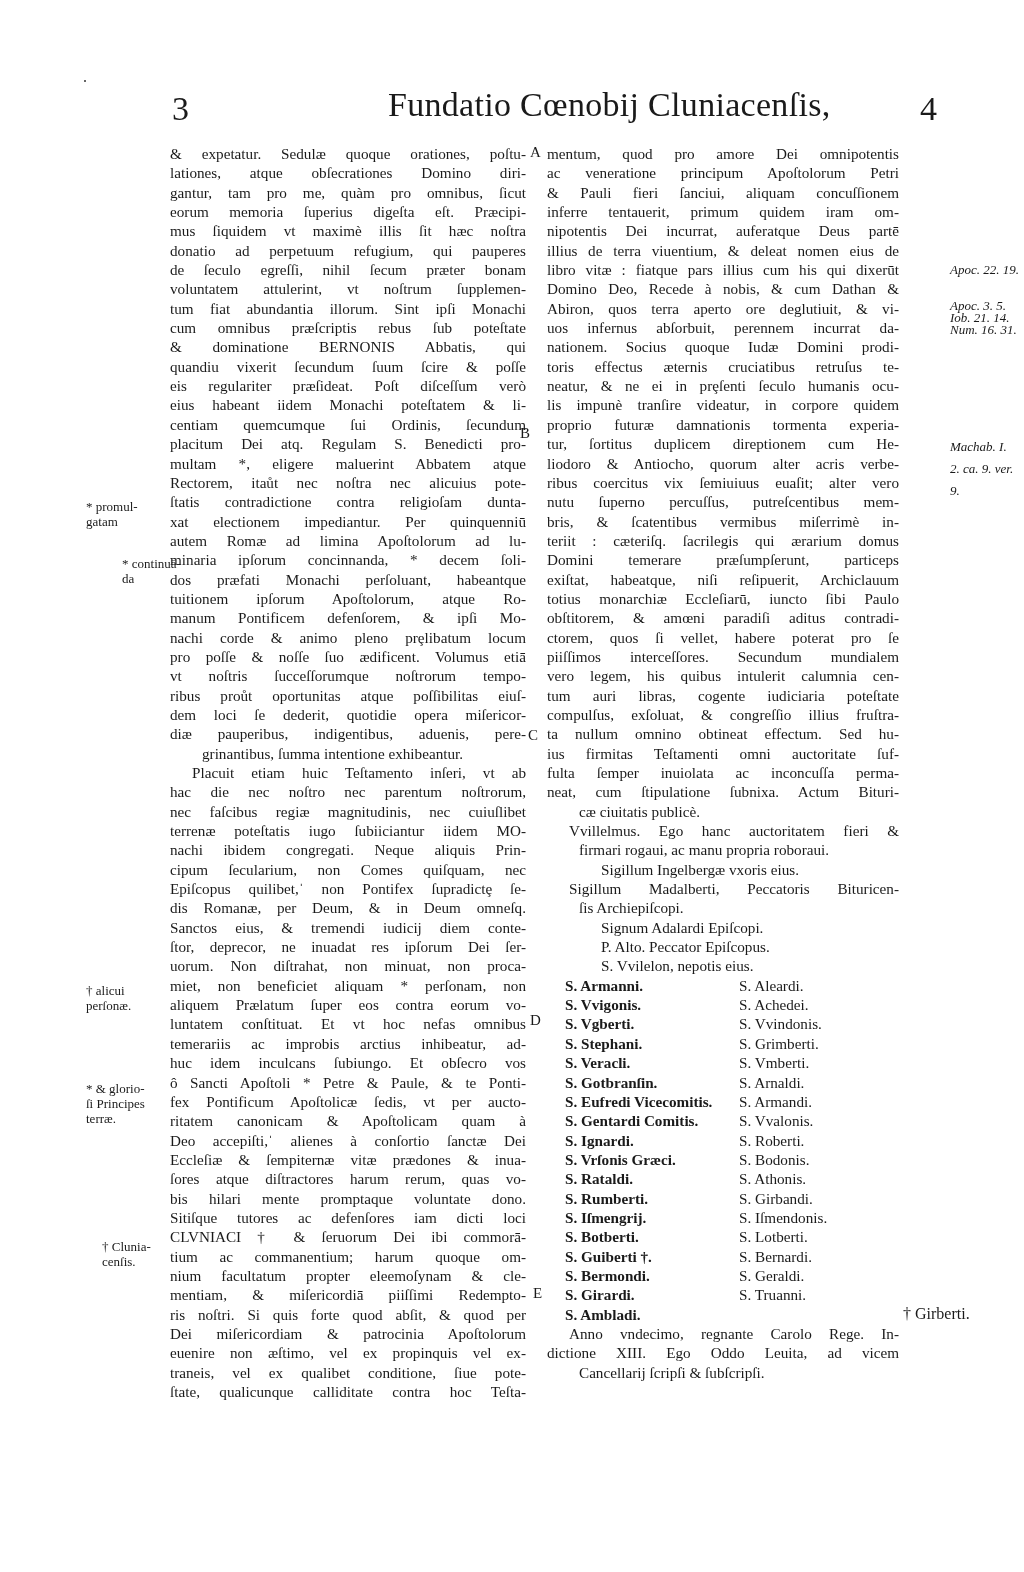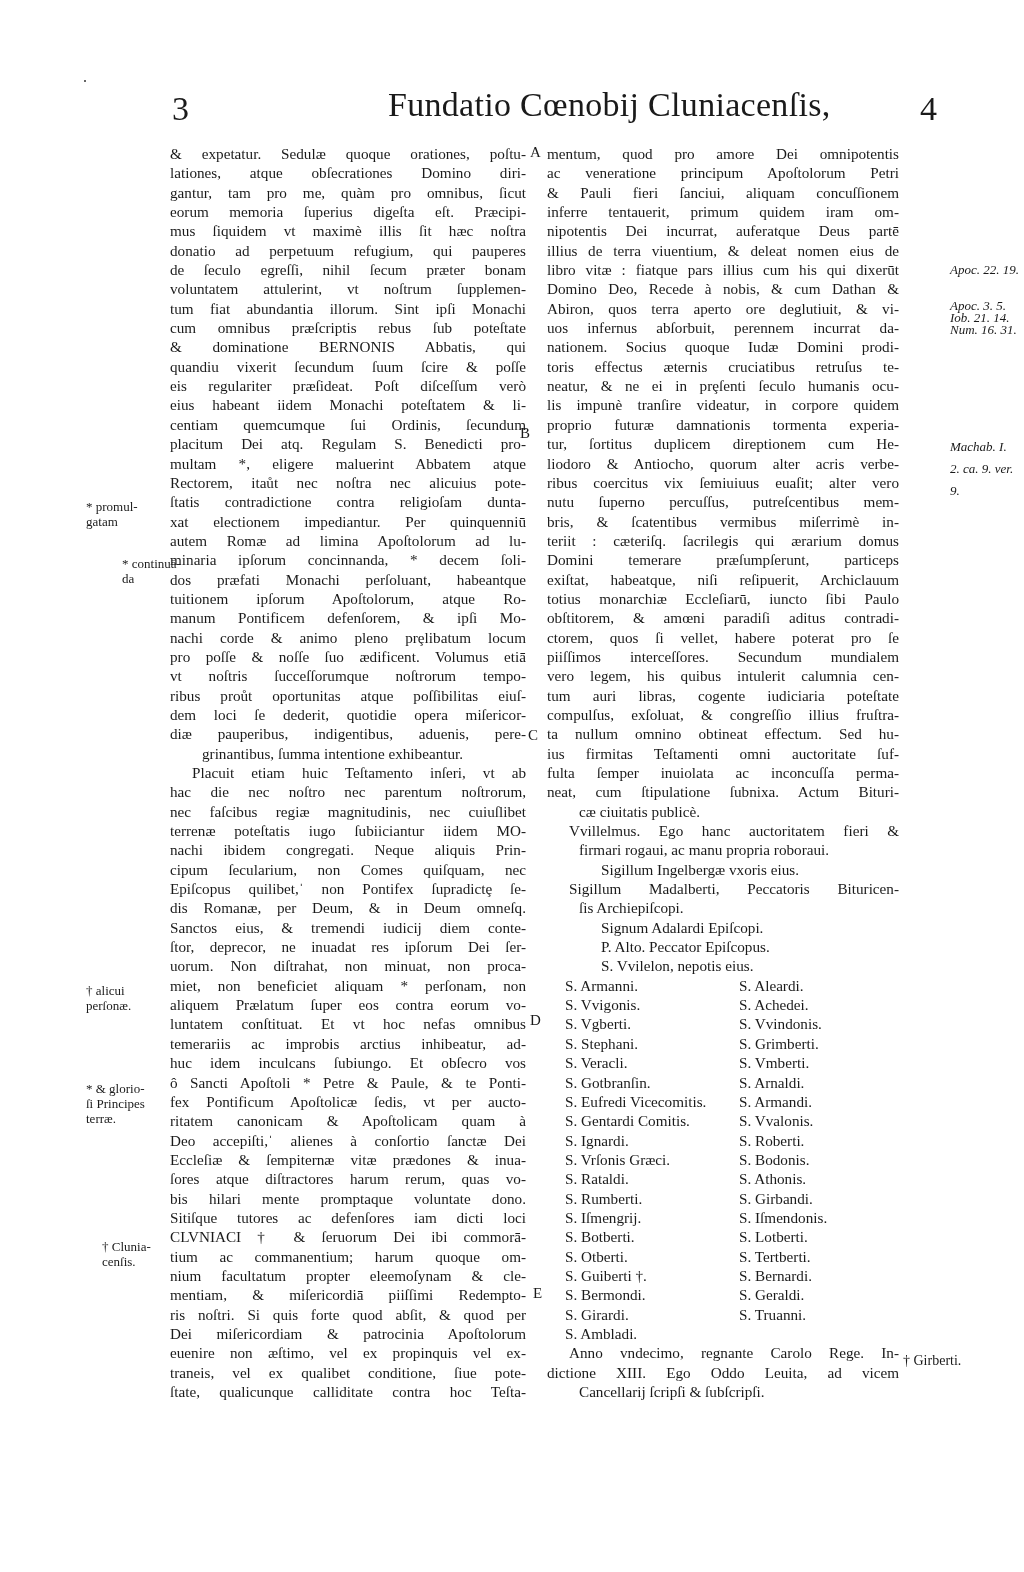--- a/index.html
+++ b/index.html
@@ -9,21 +9,21 @@
   .pnum-l { position:absolute; left:172px; top:8px; font-size:34px; }
   .pnum-r { position:absolute; left:920px; top:8px; font-size:34px; }
   .title { position:absolute; left:340px; top:4px; font-size:34px; letter-spacing:0.3px;margin-left:48px; }
   .col { position:absolute; top:144px; font-size:15.2px; line-height:19.35px; }
   .col-left { left:170px; width:356px; }
   .col-right { left:547px; width:352px; }
   .line { display:block; white-space:nowrap; text-align:justify; text-align-last:justify; height:19.35px; overflow:visible; }
   .line.last { text-align-last:left;margin-left:32px; }
   .line.indent { padding-left:22px; }
   .sig-row { display:flex; height:19.35px; padding-left:18px; white-space:nowrap; }
-  .sig-row .a { width:174px; }
+  .sig-row .a { width:174px;font-weight:bold; }
   .sig-row .b { }
   .margin { position:absolute; font-size:13px; line-height:15px; }
   .mnote-l { left:86px; width:80px; }
   .mnote-r { left:905px; width:110px; font-style:italic;margin-left:45px; }
   .sec-letter { position:absolute; font-size:15px; }
   .dot { position:absolute; width:2px; height:2px; background:#333; border-radius:1px; }
 </style>
 </head>
 <body>
 
@@ -197,24 +197,20 @@
     </div>
     <div class="sig-row">
       <span class="a">S. Iſmengrij.</span>
       <span class="b">S. Iſmendonis.</span>
     </div>
     <div class="sig-row">
       <span class="a">S. Botberti.</span>
       <span class="b">S. Lotberti.</span>
     </div>
     <div class="sig-row">
-      <span class="a">S. Otberti.</span>
-      <span class="b">S. Tertberti.</span>
-    </div>
-    <div class="sig-row">
       <span class="a">S. Guiberti †.</span>
       <span class="b">S. Bernardi.</span>
     </div>
     <div class="sig-row">
       <span class="a">S. Bermondi.</span>
       <span class="b">S. Geraldi.</span>
     </div>
     <div class="sig-row">
       <span class="a">S. Girardi.</span>
       <span class="b">S. Truanni.</span>
@@ -246,13 +242,13 @@
 <div class="margin mnote-l" style="top:1239px;white-space:pre;padding-left:16px;">† Clunia-
 cenſis.</div>
 
 <div class="margin mnote-r" style="top:262px;white-space:pre;">Apoc. 22. 19.</div>
 <div class="margin mnote-r" style="top:300px;white-space:pre;line-height:12px;">Apoc. 3. 5.
 Iob. 21. 14.
 Num. 16. 31.</div>
 <div class="margin mnote-r" style="top:436px;white-space:pre;line-height:22px;">Machab. I.
 2. ca. 9. ver.
 9.</div>
-<div class="margin" style="left:903px;top:1353px;font-size:14px;">† Girberti.</div>
+<div class="margin" style="left:903px;top:1306px;font-size:16px;">† Girberti.</div>
 
 </body></html>

